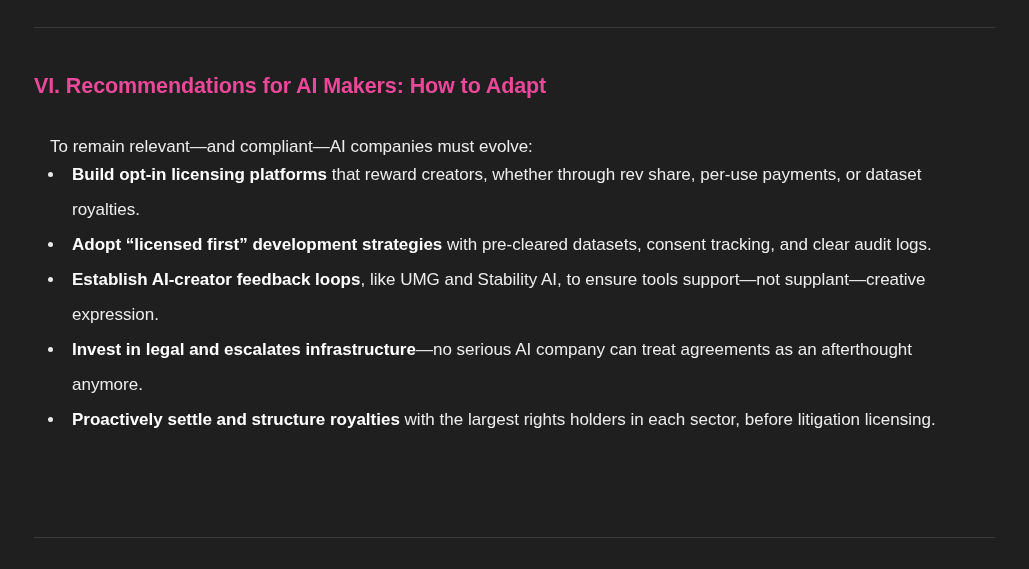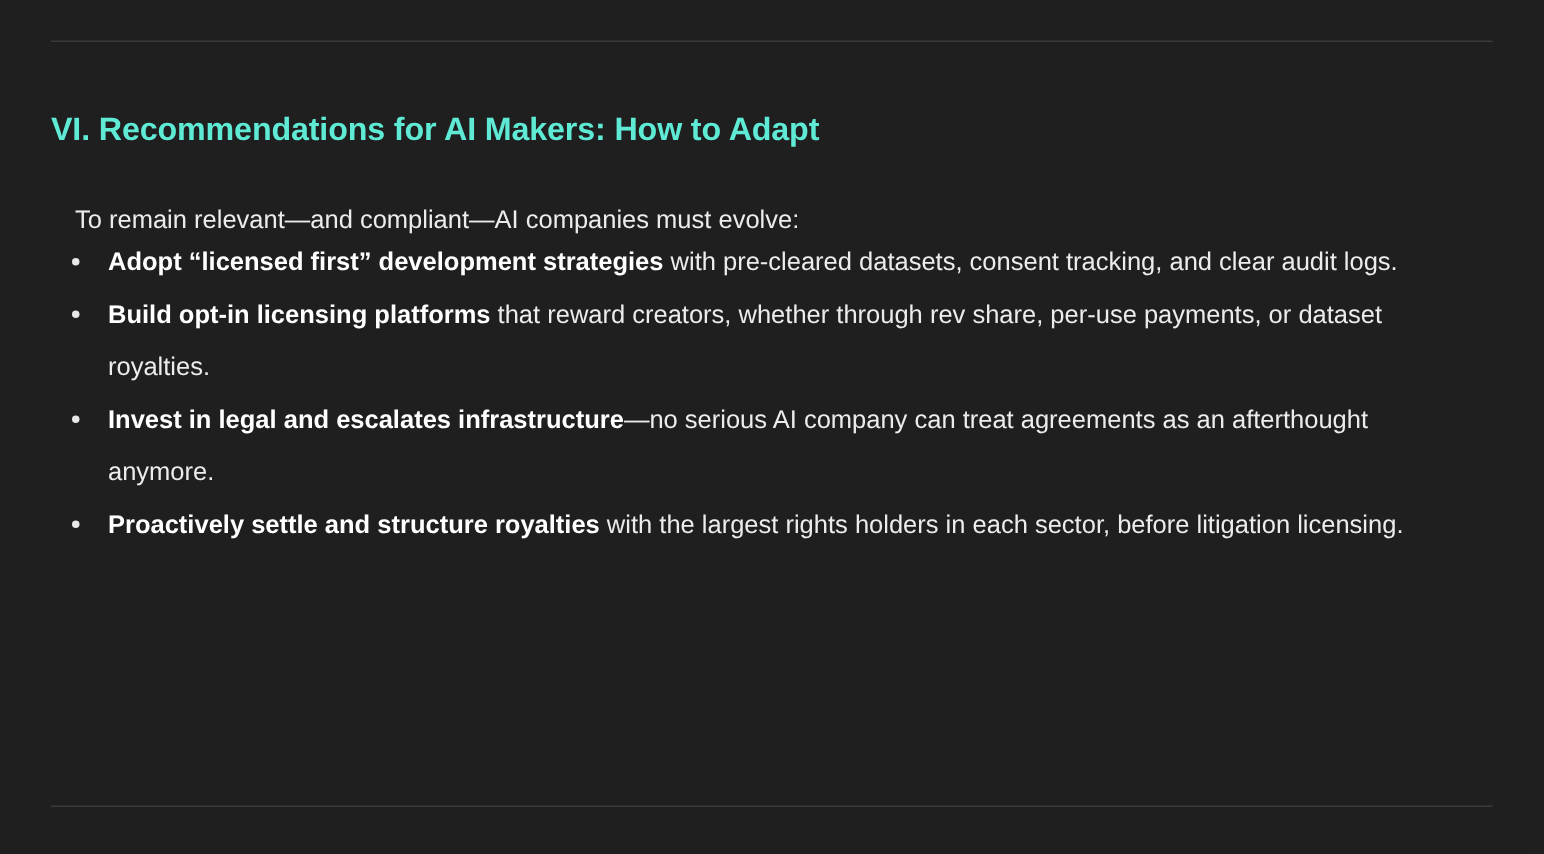--- a/index.html
+++ b/index.html
@@ -44,21 +44,21 @@
   }
 
   .section-heading {
     position: absolute;
     left: 34px;
     top: 72px;
     font-size: 21.5px;
     font-weight: bold;
     line-height: 28px;
     letter-spacing: -0.1px;
-    color: #5eead4;
+    color: #ec4899;
     margin: 0;
     white-space: nowrap;
   }
 
   .intro-paragraph {
     position: absolute;
     left: 34px;
     top: 118px;
     font-size: 17px;
     line-height: 25px;
@@ -113,28 +113,32 @@
   <hr class="divider divider-top">
 
   <h2 class="section-heading">VI. Recommendations for AI Makers: How to Adapt</h2>
 
   <p class="intro-paragraph">To remain relevant—and compliant—AI companies must evolve:</p>
 
   <ul class="rec-list">
 
     <li class="rec-item">
       <span class="bullet-marker"></span>
+      <span class="rec-lead">Build opt-in licensing platforms</span><span class="rec-rest"> that reward creators, whether through rev share, per-use payments, or dataset royalties.</span>
+    </li>
+
+    <li class="rec-item">
+      <span class="bullet-marker"></span>
       <span class="rec-lead">Adopt “licensed first” development strategies</span><span class="rec-rest"> with pre-cleared datasets, consent tracking, and clear audit logs.</span>
     </li>
 
     <li class="rec-item">
       <span class="bullet-marker"></span>
-      <span class="rec-lead">Build opt-in licensing platforms</span><span class="rec-rest"> that reward creators, whether through rev share, per-use payments, or dataset royalties.</span>
+      <span class="rec-lead">Establish AI-creator feedback loops</span><span class="rec-rest">, like UMG and Stability AI, to ensure tools support—not supplant—creative expression.</span>
     </li>
-
 
     <li class="rec-item">
       <span class="bullet-marker"></span>
       <span class="rec-lead">Invest in legal and escalates infrastructure</span><span class="rec-rest">—no serious AI company can treat agreements as an afterthought anymore.</span>
     </li>
 
     <li class="rec-item">
       <span class="bullet-marker"></span>
       <span class="rec-lead">Proactively settle and structure royalties</span><span class="rec-rest"> with the largest rights holders in each sector, before litigation licensing.</span>
     </li>

